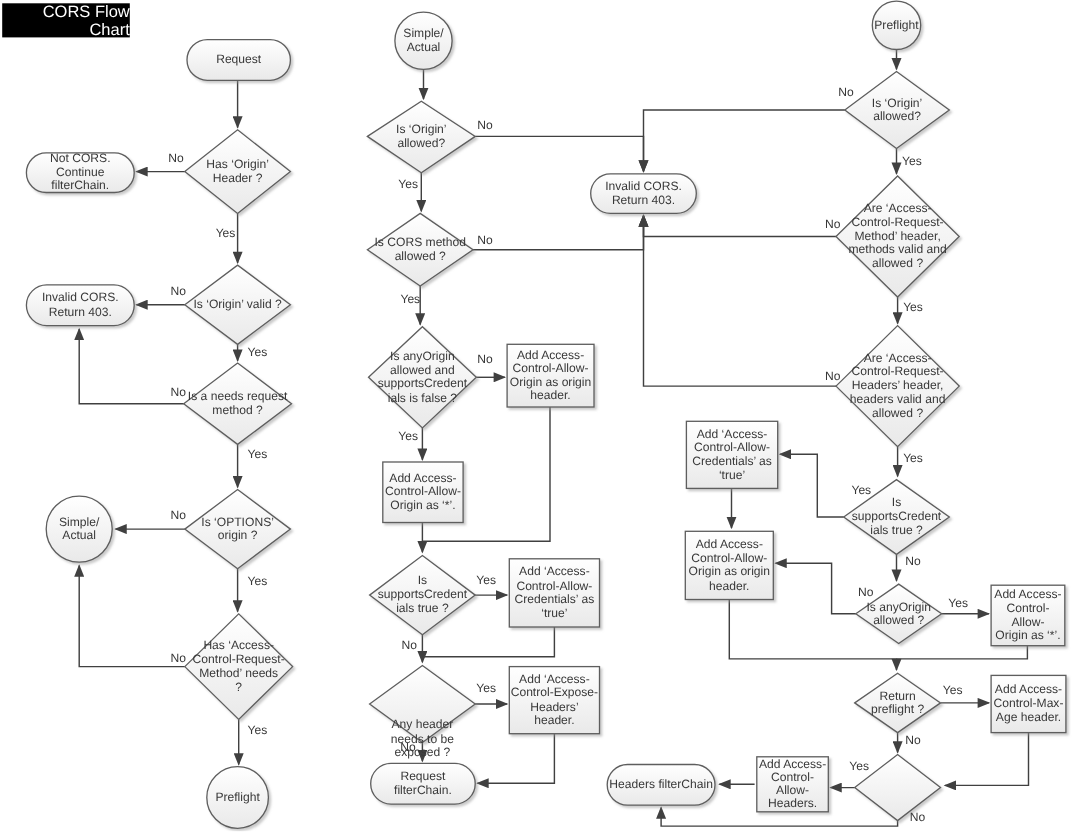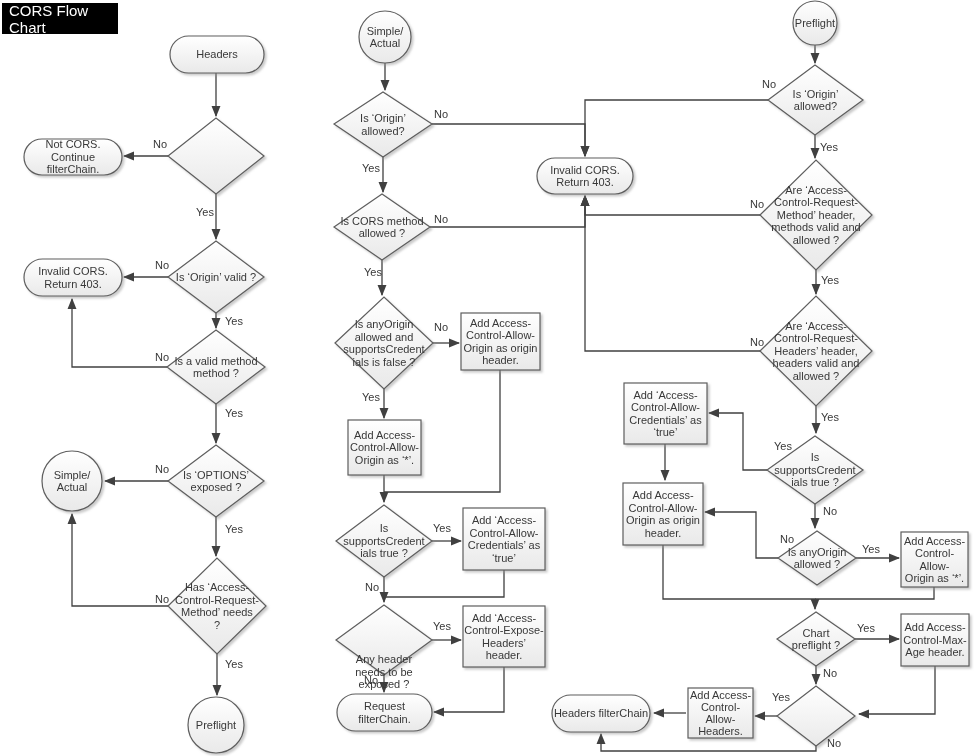--- a/index.html
+++ b/index.html
@@ -24,21 +24,21 @@
     color:var(--text);pointer-events:none;
   }
   .lbl.small{line-height:12px;}
   .elbl{
     position:absolute;transform:translate(-50%,-50%);font-size:11px;
     color:var(--text);pointer-events:none;white-space:nowrap;
   }
   .title{
     position:absolute;left:2px;top:3px;width:116px;height:31px;
     background:var(--title-bg);color:var(--title-fg);font-size:15px;
-    display:flex;align-items:center;padding-left:7px;box-sizing:border-box;
+    display:flex;align-items:center;padding-left:7px;box-sizing:border-box;text-align:right;
   }
 </style>
 </head>
 <body>
 
 <div id="canvas">
 
   <svg id="diagram-svg" width="976" height="756" viewBox="0 0 976 756">
     <defs>
       <linearGradient id="nodeGrad" x1="0" y1="0" x2="0" y2="1">
@@ -138,30 +138,32 @@
       <polygon class="shape" points="778,558 817,531 856,558 817,585"></polygon>
       <rect class="shape" x="901" y="532" width="67" height="55"></rect>
       <polygon class="shape" points="777,639 816,612 855,639 816,666"></polygon>
       <rect class="shape" x="901" y="614" width="68" height="52"></rect>
       <polygon class="shape" points="777,716 816,686 855,716 816,746"></polygon>
       <rect class="shape" x="688" y="688" width="65" height="50"></rect>
       <rect class="shape" x="552" y="695" width="98" height="37" rx="18.5"></rect>
     </g>
   </svg>
 
-  <div class="lbl" style="left:170px;top:36px;width:94px;height:37px">Headers</div>
+  <div class="lbl" style="left:170px;top:36px;width:94px;height:37px">Request</div>
+  <div class="lbl" style="left:168px;top:118px;width:96px;height:76px">Has ‘Origin’
+Header ?</div>
   <div class="lbl" style="left:24px;top:139px;width:98px;height:36px">Not CORS. Continue
 filterChain.</div>
   <div class="lbl" style="left:168px;top:241px;width:96px;height:72px">Is ‘Origin’ valid ?</div>
   <div class="lbl" style="left:24px;top:259px;width:98px;height:37px">Invalid CORS.
 Return 403.</div>
-  <div class="lbl" style="left:167px;top:330px;width:98px;height:74px">Is a valid method
+  <div class="lbl" style="left:167px;top:330px;width:98px;height:74px">Is a needs request
 method ?</div>
   <div class="lbl" style="left:168px;top:445px;width:96px;height:72px">Is ‘OPTIONS’
-exposed ?</div>
+origin ?</div>
   <div class="lbl" style="left:42px;top:451px;width:60px;height:60px">Simple/
 Actual</div>
   <div class="lbl" style="left:168px;top:558px;width:98px;height:96px">Has ‘Access-
 Control-Request-
 Method’ needs
 ?</div>
   <div class="lbl" style="left:188px;top:697px;width:56px;height:56px">Preflight</div>
 
   <div class="lbl" style="left:359px;top:11px;width:52px;height:52px">Simple/
 Actual</div>
@@ -219,21 +221,21 @@
 ‘true’</div>
   <div class="lbl" style="left:623px;top:483px;width:80px;height:62px">Add Access-
 Control-Allow-
 Origin as origin
 header.</div>
   <div class="lbl" style="left:778px;top:531px;width:78px;height:54px">Is anyOrigin
 allowed ?</div>
   <div class="lbl" style="left:901px;top:532px;width:67px;height:55px">Add Access-
 Control-Allow-
 Origin as ‘*’.</div>
-  <div class="lbl" style="left:777px;top:612px;width:78px;height:54px">Chart
+  <div class="lbl" style="left:777px;top:612px;width:78px;height:54px">Return
 preflight ?</div>
   <div class="lbl" style="left:901px;top:614px;width:68px;height:52px">Add Access-
 Control-Max-
 Age header.</div>
   <div class="lbl small" style="left:688px;top:688px;width:65px;height:50px">Add Access-
 Control-
 Allow-
 Headers.</div>
   <div class="lbl" style="left:552px;top:695px;width:98px;height:37px">Headers filterChain</div>
 

